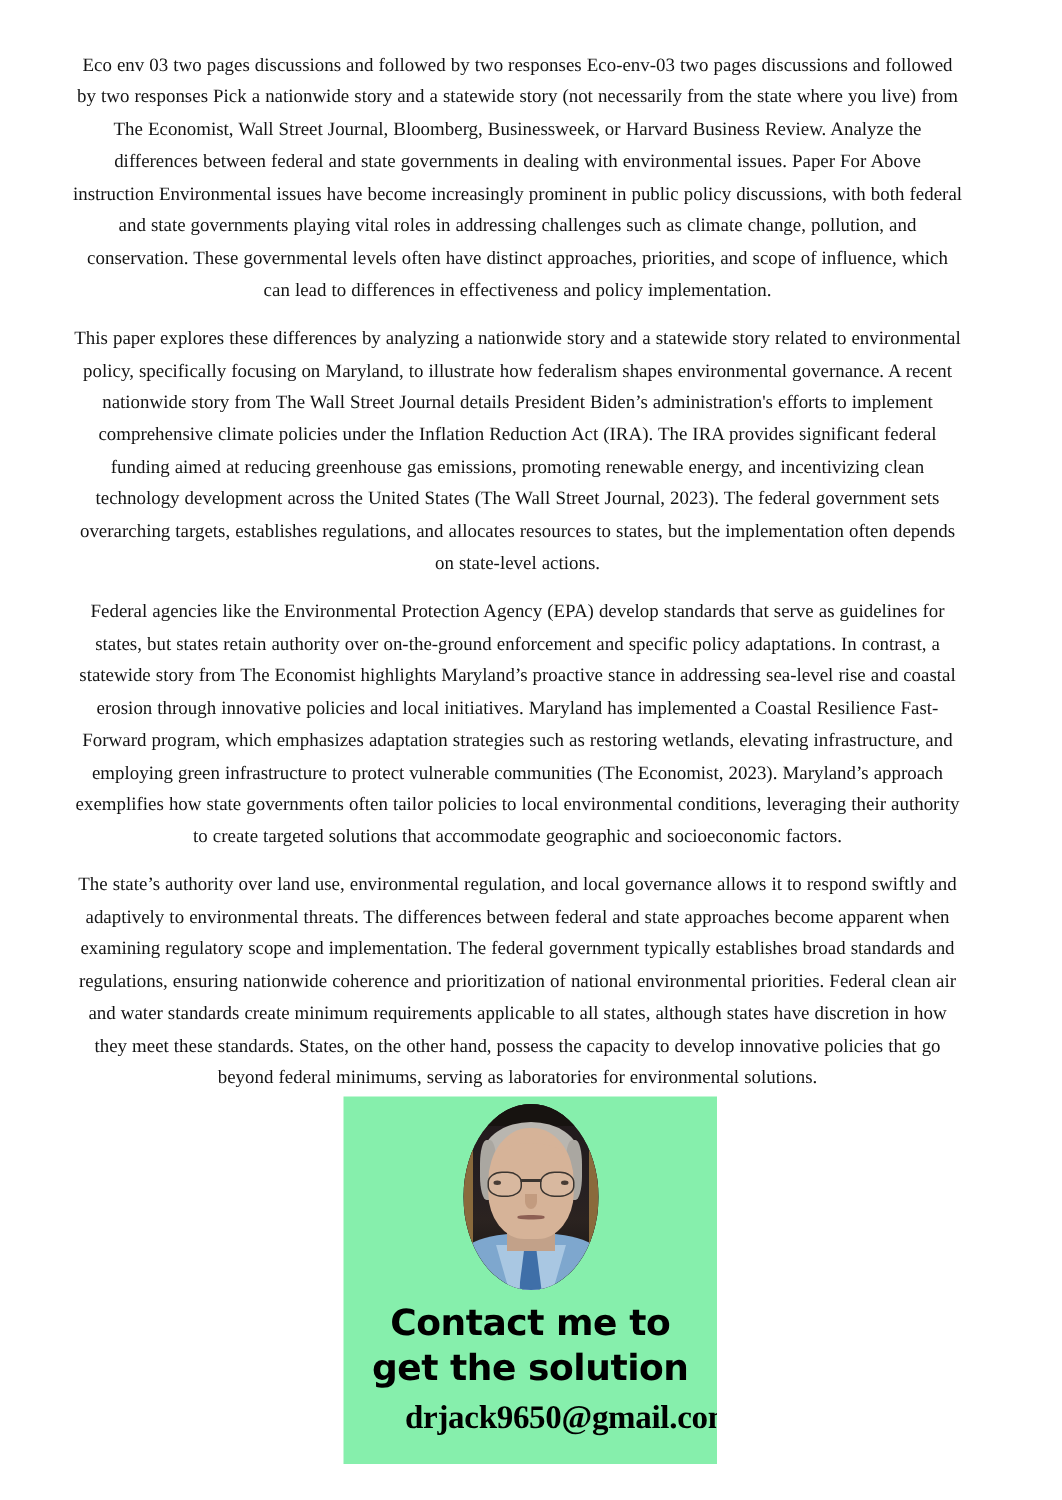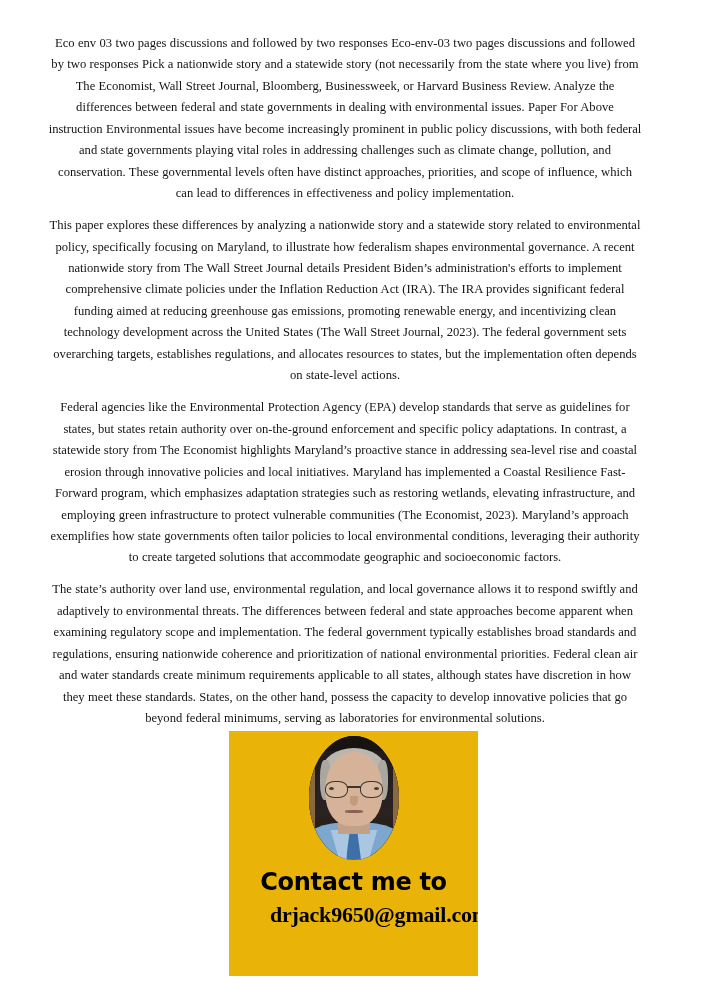--- a/index.html
+++ b/index.html
@@ -246,21 +246,21 @@
 
 <div id="doc">
   <div class="doc-body">
     <p class="para">Eco env 03 two pages discussions and followed by two responses Eco-env-03 two pages discussions and followed by two responses Pick a nationwide story and a statewide story (not necessarily from the state where you live) from The Economist, Wall Street Journal, Bloomberg, Businessweek, or Harvard Business Review. Analyze the differences between federal and state governments in dealing with environmental issues. Paper For Above instruction Environmental issues have become increasingly prominent in public policy discussions, with both federal and state governments playing vital roles in addressing challenges such as climate change, pollution, and conservation. These governmental levels often have distinct approaches, priorities, and scope of influence, which can lead to differences in effectiveness and policy implementation.</p>
     <p class="para">This paper explores these differences by analyzing a nationwide story and a statewide story related to environmental policy, specifically focusing on Maryland, to illustrate how federalism shapes environmental governance. A recent nationwide story from The Wall Street Journal details President Biden’s administration's efforts to implement comprehensive climate policies under the Inflation Reduction Act (IRA). The IRA provides significant federal funding aimed at reducing greenhouse gas emissions, promoting renewable energy, and incentivizing clean technology development across the United States (The Wall Street Journal, 2023). The federal government sets overarching targets, establishes regulations, and allocates resources to states, but the implementation often depends on state-level actions.</p>
     <p class="para">Federal agencies like the Environmental Protection Agency (EPA) develop standards that serve as guidelines for states, but states retain authority over on-the-ground enforcement and specific policy adaptations. In contrast, a statewide story from The Economist highlights Maryland’s proactive stance in addressing sea-level rise and coastal erosion through innovative policies and local initiatives. Maryland has implemented a Coastal Resilience Fast-Forward program, which emphasizes adaptation strategies such as restoring wetlands, elevating infrastructure, and employing green infrastructure to protect vulnerable communities (The Economist, 2023). Maryland’s approach exemplifies how state governments often tailor policies to local environmental conditions, leveraging their authority to create targeted solutions that accommodate geographic and socioeconomic factors.</p>
     <p class="para">The state’s authority over land use, environmental regulation, and local governance allows it to respond swiftly and adaptively to environmental threats. The differences between federal and state approaches become apparent when examining regulatory scope and implementation. The federal government typically establishes broad standards and regulations, ensuring nationwide coherence and prioritization of national environmental priorities. Federal clean air and water standards create minimum requirements applicable to all states, although states have discretion in how they meet these standards. States, on the other hand, possess the capacity to develop innovative policies that go beyond federal minimums, serving as laboratories for environmental solutions.</p>
   </div>
 </div>
 
-<div id="contact-card" style="background: #eab308;">
+<div id="contact-card" style="background: #86efac;">
   <div class="avatar-wrap">
     <div class="avatar-photo">
       <div class="av-shirt"></div>
       <div class="av-collar-l"></div>
       <div class="av-collar-r"></div>
       <div class="av-tie"></div>
       <div class="av-neck"></div>
       <div class="av-hair"></div>
       <div class="av-hair-l"></div>
       <div class="av-hair-r"></div>
@@ -271,14 +271,15 @@
       <div class="av-glasses">
         <div class="lens l"></div>
         <div class="lens r"></div>
         <div class="bridge"></div>
       </div>
       <div class="av-nose"></div>
       <div class="av-mouth"></div>
     </div>
   </div>
   <div class="card-line-1">Contact me to</div>
+  <div class="card-line-2">get the solution</div>
   <div class="card-email">drjack9650@gmail.com</div>
 </div>
 
 </body></html>

